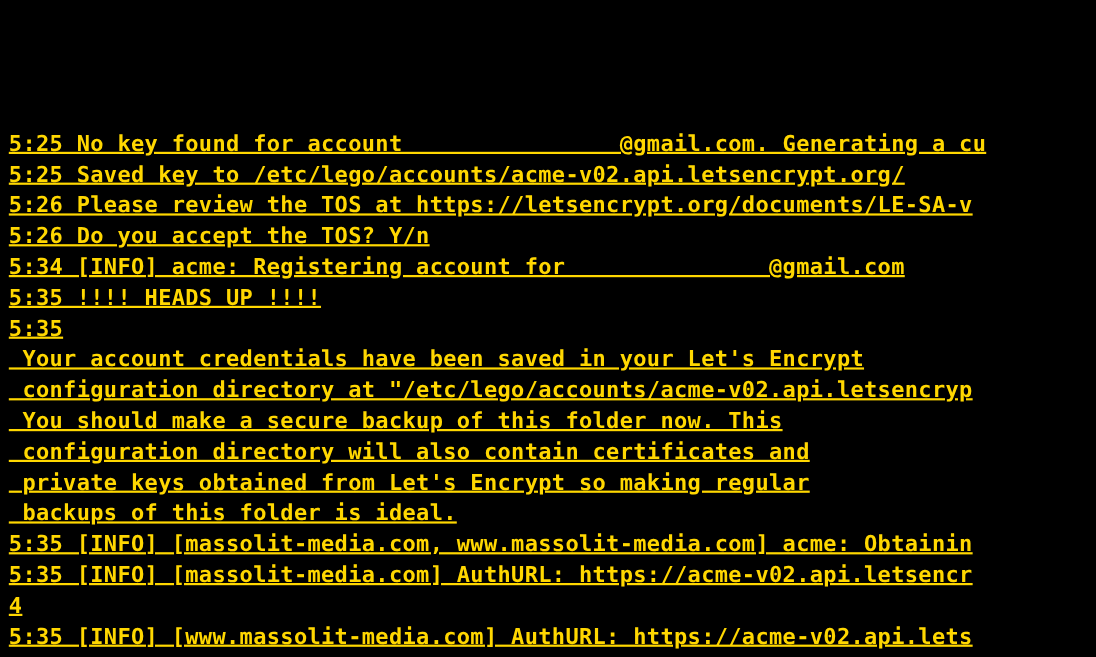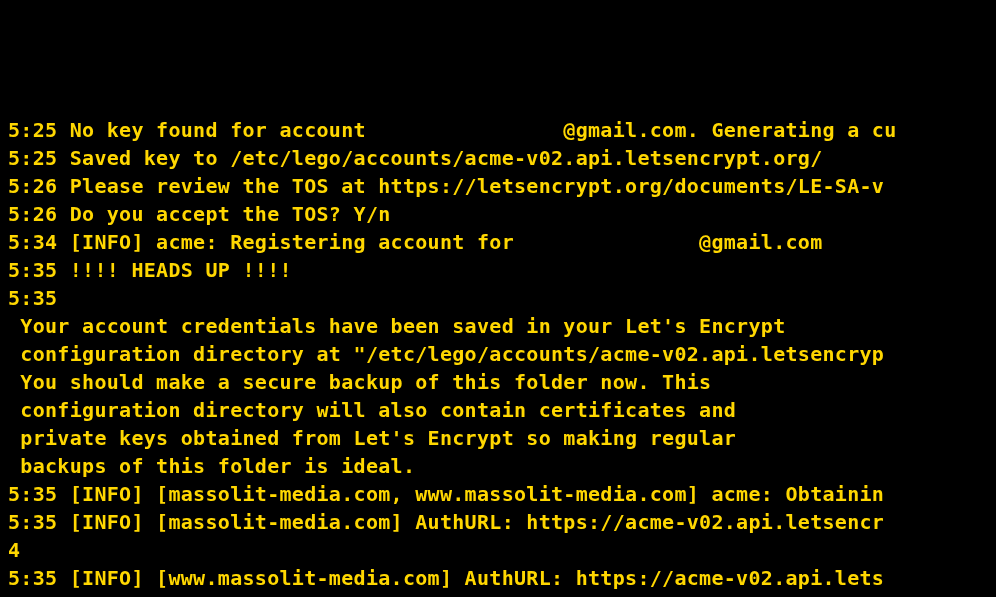--- a/index.html
+++ b/index.html
@@ -16,20 +16,21 @@
       padding: 4px 8px;
       width: 996px;
       height: 597px;
       overflow: hidden;
       white-space: pre;
       font-weight: 600;
       letter-spacing: 0.3px;
     }
     .terminal-line {
       display: block;
+      text-decoration: underline;
     }
   </style>
 </head>
 <body>
 
 
 
 <div><span class="terminal-line">5:25 No key found for account                @gmail.com. Generating a cu</span><span class="terminal-line">5:25 Saved key to /etc/lego/accounts/acme-v02.api.letsencrypt.org/</span><span class="terminal-line"></span><span class="terminal-line">5:26 Please review the TOS at https://letsencrypt.org/documents/LE-SA-v</span><span class="terminal-line">5:26 Do you accept the TOS? Y/n</span><span class="terminal-line"></span><span class="terminal-line">5:34 [INFO] acme: Registering account for               @gmail.com</span><span class="terminal-line">5:35 !!!! HEADS UP !!!!</span><span class="terminal-line">5:35</span><span class="terminal-line"> Your account credentials have been saved in your Let's Encrypt</span><span class="terminal-line"> configuration directory at "/etc/lego/accounts/acme-v02.api.letsencryp</span><span class="terminal-line"> You should make a secure backup of this folder now. This</span><span class="terminal-line"> configuration directory will also contain certificates and</span><span class="terminal-line"> private keys obtained from Let's Encrypt so making regular</span><span class="terminal-line"> backups of this folder is ideal.</span><span class="terminal-line">5:35 [INFO] [massolit-media.com, www.massolit-media.com] acme: Obtainin</span><span class="terminal-line">5:35 [INFO] [massolit-media.com] AuthURL: https://acme-v02.api.letsencr</span><span class="terminal-line">4</span><span class="terminal-line">5:35 [INFO] [www.massolit-media.com] AuthURL: https://acme-v02.api.lets</span><span class="terminal-line">ZKklY</span></div>
 
 

